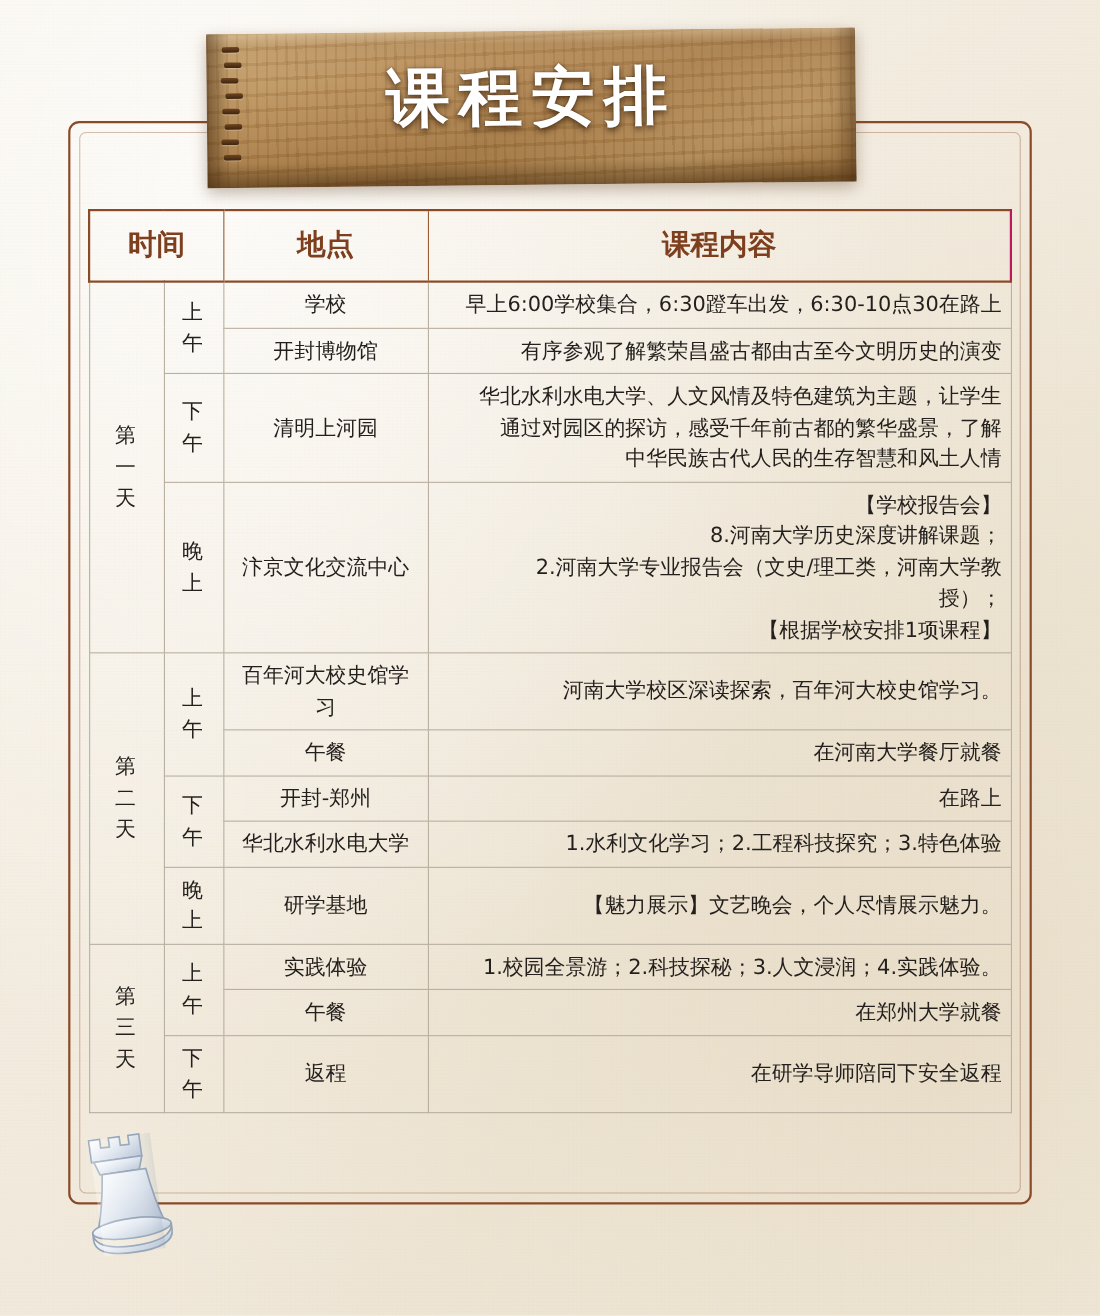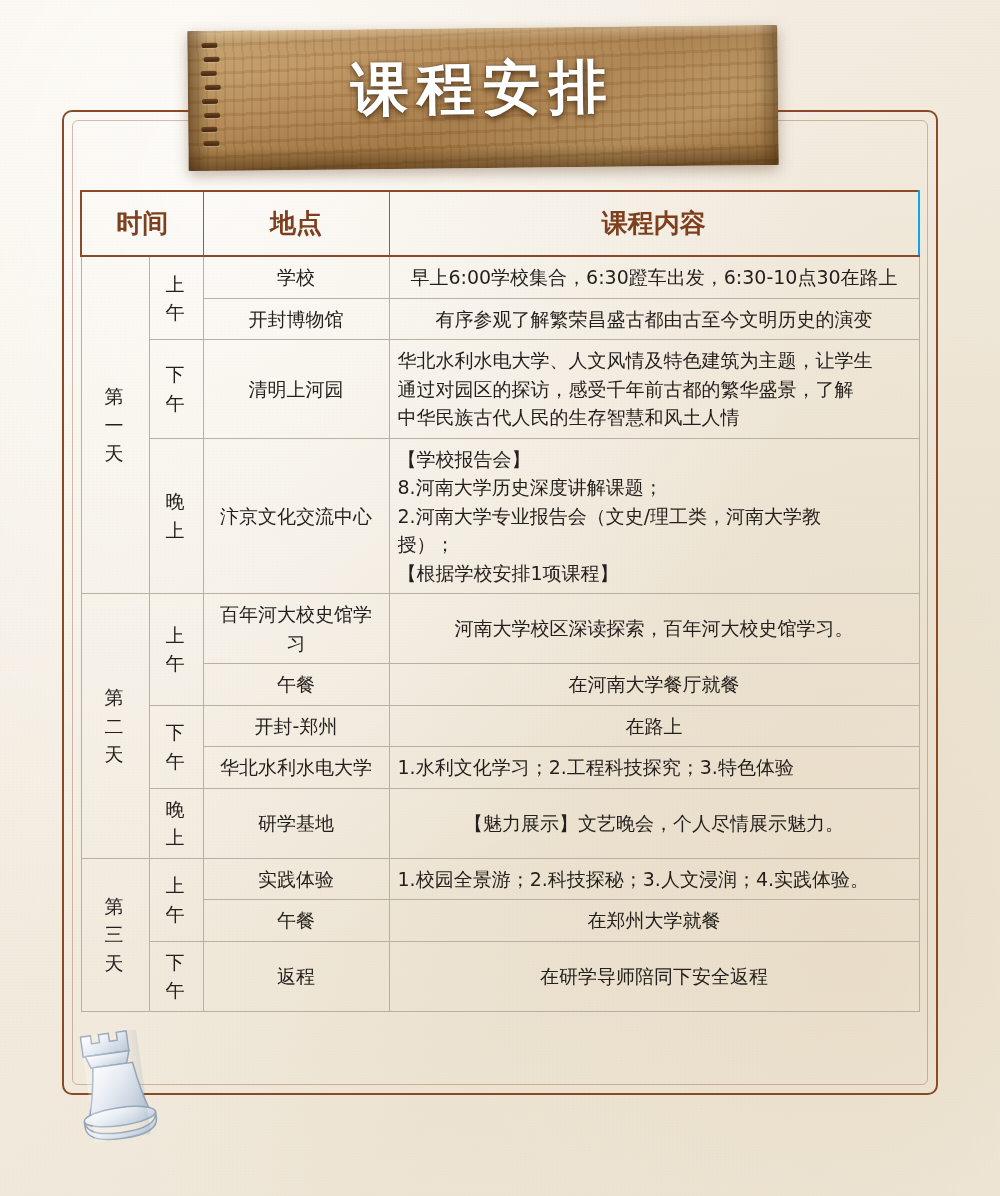--- a/index.html
+++ b/index.html
@@ -160,39 +160,39 @@
   table.schedule thead th {
     border: 1px solid #9a5c33;
     border-bottom: 2px solid #8a4a28;
     font-size: 26px;
     font-weight: bold;
     color: #7d3f1e;
     padding: 12px 6px;
     text-align: center;
   }
   table.schedule thead tr th:first-child { border-left: 2px solid #8a4a28; }
-  table.schedule thead tr th:last-child { border-right: 2px solid #0ea5e9; }
+  table.schedule thead tr th:last-child { border-right: 2px solid #be185d; }
   table.schedule thead tr th { border-top: 2px solid #8a4a28; }
 
   .col-day { width: 68px; }
   .col-part { width: 54px; }
   .col-place { width: 186px; }
   .col-content { width: auto; }
 
   .vtext {
     text-align: center;
     letter-spacing: 2px;
     font-size: 20px;
     line-height: 1.25;
   }
   .vtext span { display: block; }
   .c { text-align: center; }
   .l { text-align: left; }
   .place { text-align: center; font-size: 20px; }
-  .content-cell { padding-left: 10px; padding-right: 10px; }
+  .content-cell { padding-left: 10px; padding-right: 10px; text-align: right; }
   .content-lines { margin: 0; }
   .content-lines div { white-space: normal; }
 
   
   .chess {
     position: absolute;
     left: 62px;
     top: 1012px;
     width: 120px;
     height: 150px;

